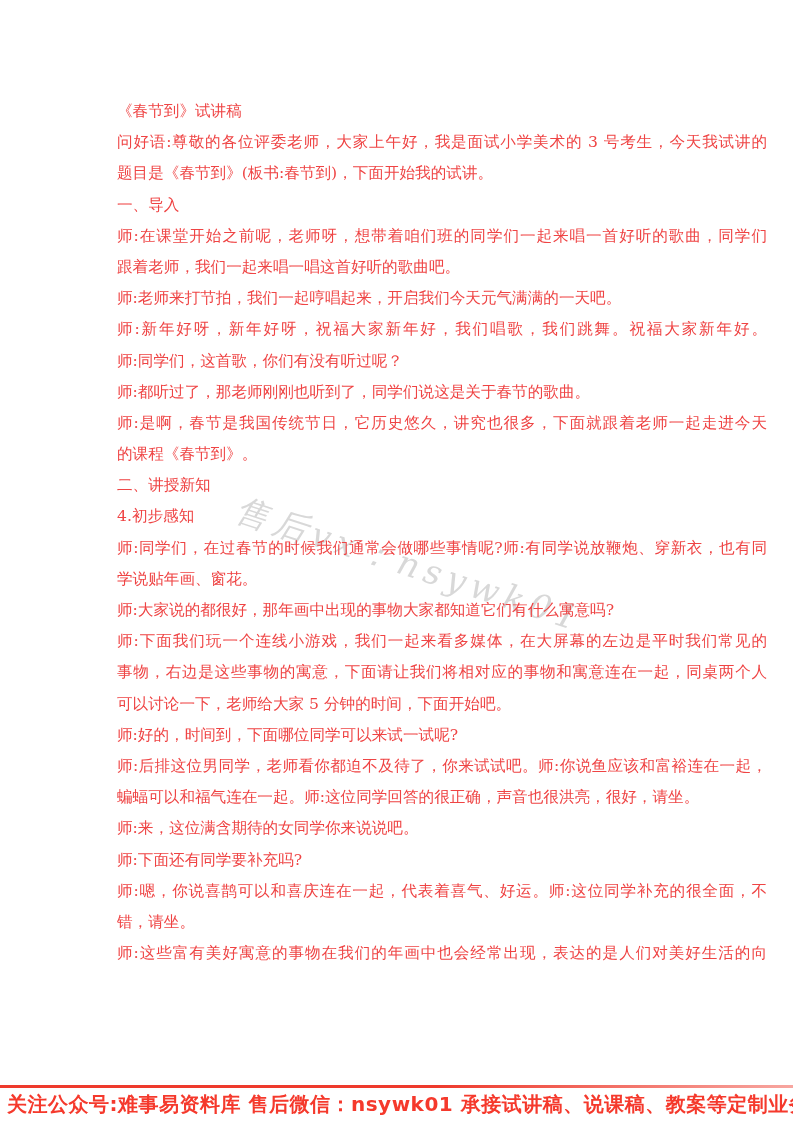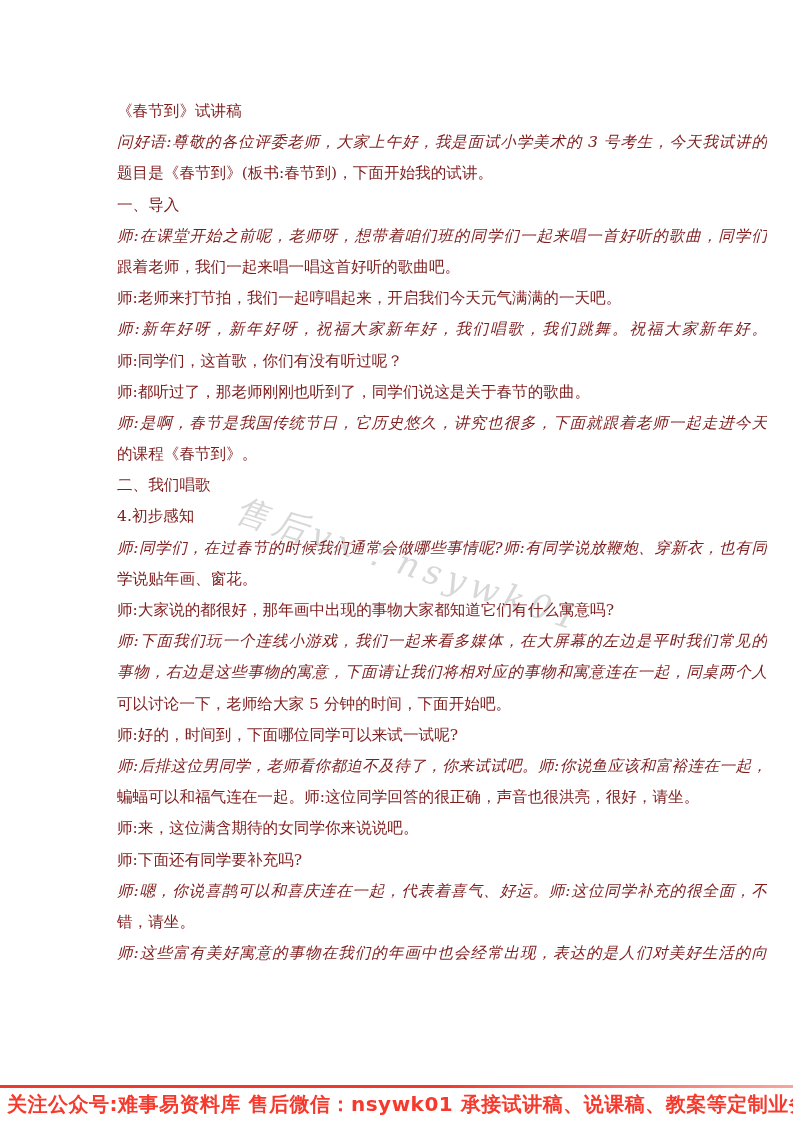--- a/index.html
+++ b/index.html
@@ -2,27 +2,27 @@
 <html><head>
 <meta charset="utf-8">
 <style>
   html,body{margin:0;padding:0;}
   body{
     width:793px;height:1122px;background:#ffffff;position:relative;overflow:hidden;
     font-family:"DejaVu Serif","Liberation Serif",serif;
   }
   .doc{
     position:absolute;left:117px;top:96px;width:650px;z-index:2;
-    font-size:15.6px;color:#7f1d1d;
+    font-size:15.6px;color:#ef4444;
   }
   .doc-line{
     height:31.2px;line-height:31.2px;white-space:nowrap;overflow:visible;
   }
   .doc-line.just{
-    white-space:normal;text-align:justify;text-align-last:justify;overflow:hidden;font-style:italic;
+    white-space:normal;text-align:justify;text-align-last:justify;overflow:hidden;
   }
   .watermark{
     position:absolute;left:236px;top:486px;z-index:1;
     font-size:34px;letter-spacing:6px;font-style:italic;
     color:#b9b9b9;opacity:0.55;
     transform:rotate(18deg);transform-origin:0 50%;
     font-family:"DejaVu Serif","Liberation Serif",serif;
     white-space:nowrap;pointer-events:none;
   }
   .footer-divider{
@@ -47,21 +47,21 @@
     <div class="doc-line">题目是《春节到》(板书:春节到)，下面开始我的试讲。</div>
     <div class="doc-line">一、导入</div>
     <div class="doc-line just">师:在课堂开始之前呢，老师呀，想带着咱们班的同学们一起来唱一首好听的歌曲，同学们</div>
     <div class="doc-line">跟着老师，我们一起来唱一唱这首好听的歌曲吧。</div>
     <div class="doc-line">师:老师来打节拍，我们一起哼唱起来，开启我们今天元气满满的一天吧。</div>
     <div class="doc-line just">师:新年好呀，新年好呀，祝福大家新年好，我们唱歌，我们跳舞。祝福大家新年好。</div>
     <div class="doc-line">师:同学们，这首歌，你们有没有听过呢？</div>
     <div class="doc-line">师:都听过了，那老师刚刚也听到了，同学们说这是关于春节的歌曲。</div>
     <div class="doc-line just">师:是啊，春节是我国传统节日，它历史悠久，讲究也很多，下面就跟着老师一起走进今天</div>
     <div class="doc-line">的课程《春节到》。</div>
-    <div class="doc-line">二、我们唱歌</div>
+    <div class="doc-line">二、讲授新知</div>
     <div class="doc-line">4.初步感知</div>
     <div class="doc-line just">师:同学们，在过春节的时候我们通常会做哪些事情呢?师:有同学说放鞭炮、穿新衣，也有同</div>
     <div class="doc-line">学说贴年画、窗花。</div>
     <div class="doc-line">师:大家说的都很好，那年画中出现的事物大家都知道它们有什么寓意吗?</div>
     <div class="doc-line just">师:下面我们玩一个连线小游戏，我们一起来看多媒体，在大屏幕的左边是平时我们常见的</div>
     <div class="doc-line just">事物，右边是这些事物的寓意，下面请让我们将相对应的事物和寓意连在一起，同桌两个人</div>
     <div class="doc-line">可以讨论一下，老师给大家 5 分钟的时间，下面开始吧。</div>
     <div class="doc-line">师:好的，时间到，下面哪位同学可以来试一试呢?</div>
     <div class="doc-line just">师:后排这位男同学，老师看你都迫不及待了，你来试试吧。师:你说鱼应该和富裕连在一起，</div>
     <div class="doc-line">蝙蝠可以和福气连在一起。师:这位同学回答的很正确，声音也很洪亮，很好，请坐。</div>

